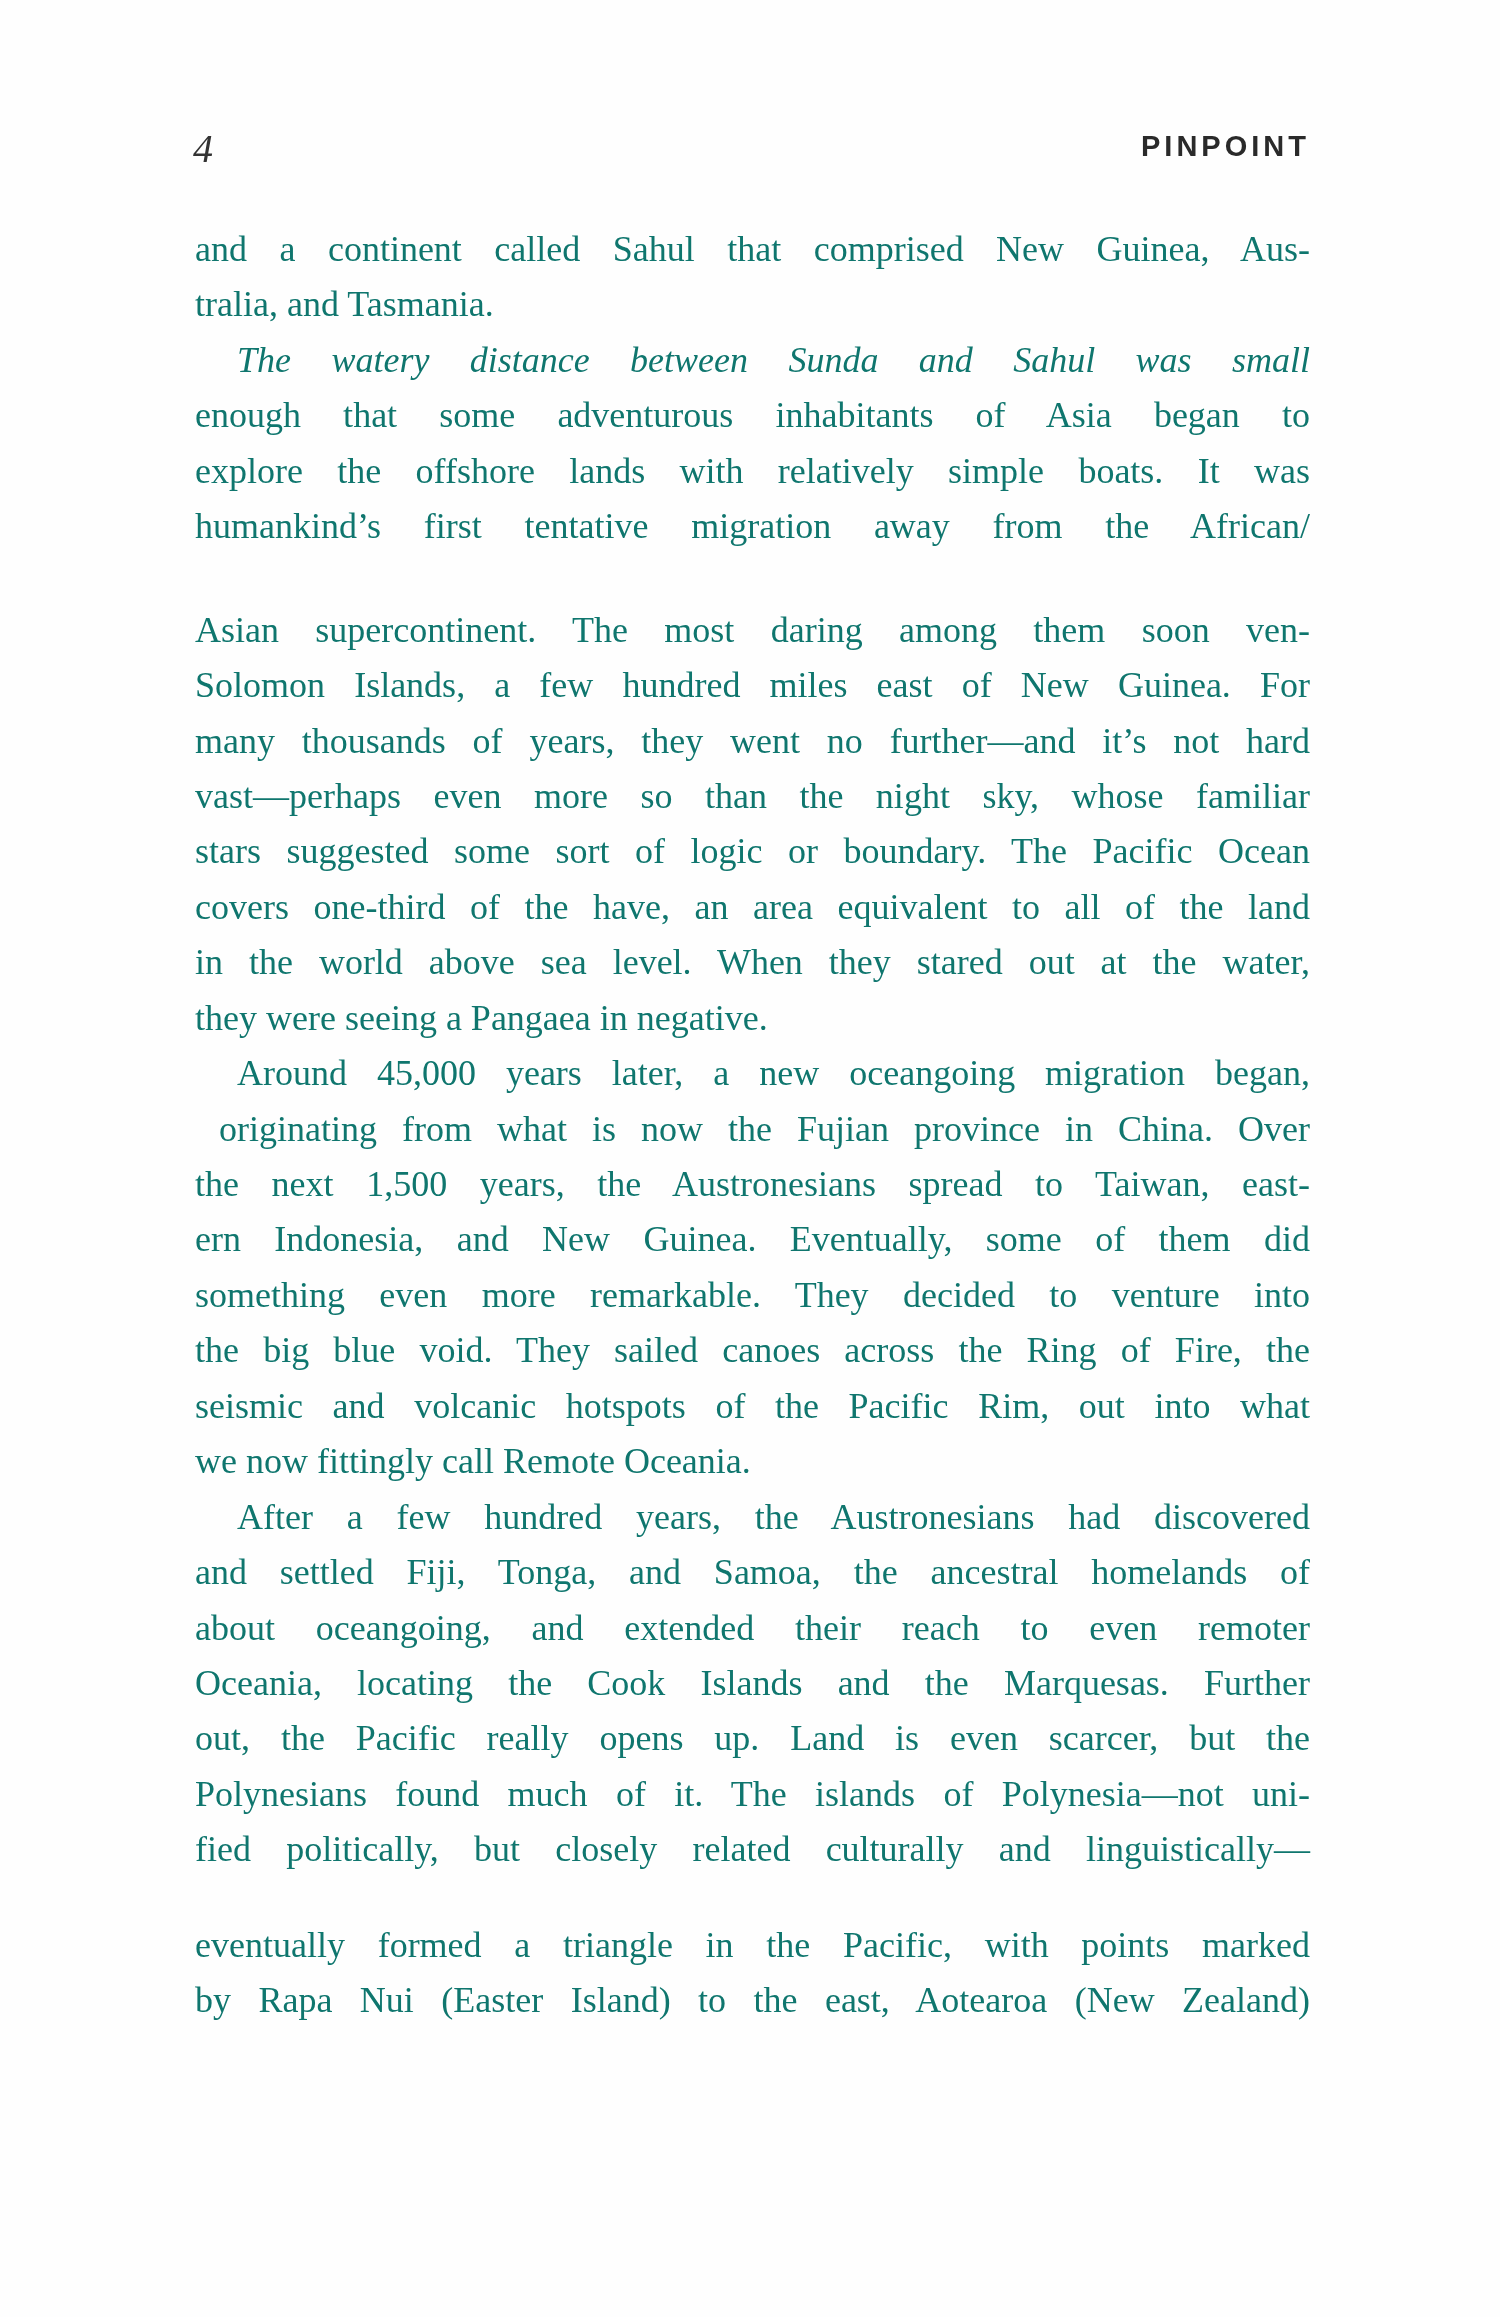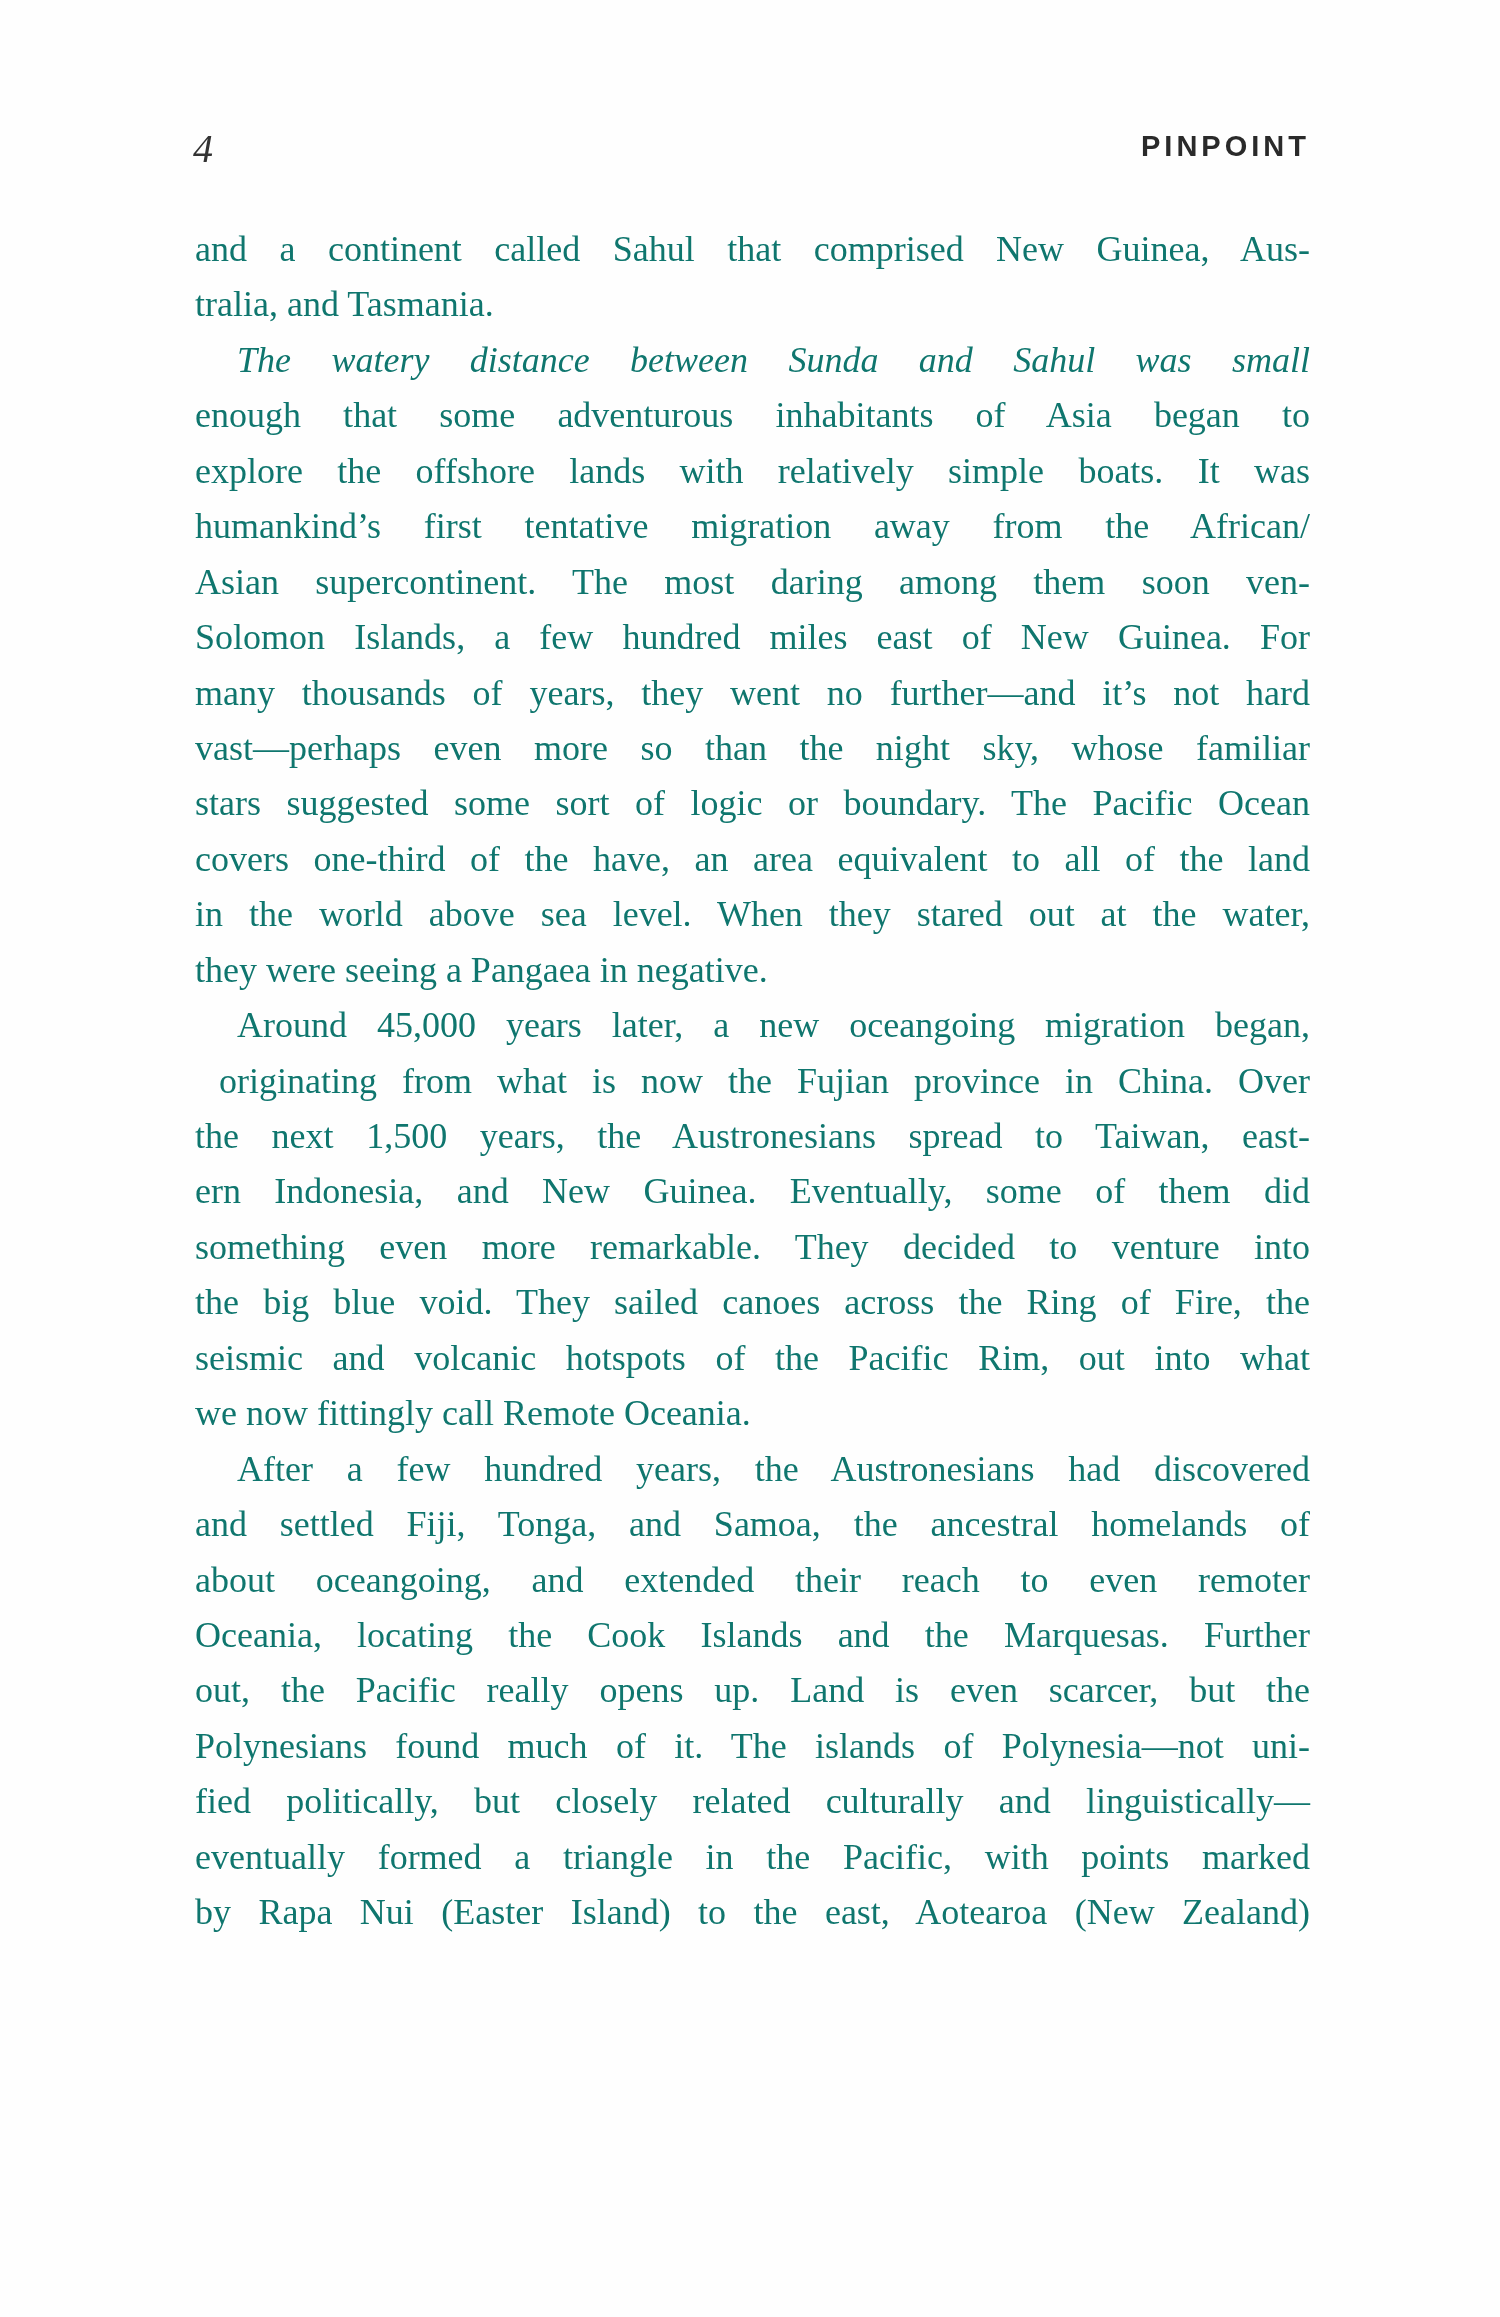--- a/index.html
+++ b/index.html
@@ -18,21 +18,21 @@
 <div class="page">
   <div class="folio">4</div>
   <div class="running-head">PINPOINT</div>
   <div class="body-text" id="body-text">
       <span class="line" style="display: block;">and a continent called Sahul that comprised New Guinea, Aus-</span>
       <span class="line last" style="display: block;">tralia, and Tasmania.</span>
       <span class="line indent" style="display: block; font-style: italic;">The watery distance between Sunda and Sahul was small</span>
       <span class="line" style="display: block;">enough that some adventurous inhabitants of Asia began to</span>
       <span class="line" style="display: block;">explore the offshore lands with relatively simple boats. It was</span>
       <span class="line" style="display: block;">humankind’s first tentative migration away from the African/</span>
-      <span class="line" style="display: block;">Asian supercontinent. The most daring among them soon ven-</span>
+      <span class="line" style="display: block; margin-top: 48px;">Asian supercontinent. The most daring among them soon ven-</span>
       <span class="line" style="display: block;">Solomon Islands, a few hundred miles east of New Guinea. For</span>
       <span class="line" style="display: block;">many thousands of years, they went no further—and it’s not hard</span>
       <span class="line" style="display: block;">vast—perhaps even more so than the night sky, whose familiar</span>
       <span class="line" style="display: block;">stars suggested some sort of logic or boundary. The Pacific Ocean</span>
       <span class="line" style="display: block;">covers one-third of the have, an area equivalent to all of the land</span>
       <span class="line" style="display: block;">in the world above sea level. When they stared out at the water,</span>
       <span class="line last" style="display: block;">they were seeing a Pangaea in negative.</span>
       <span class="line indent" style="display: block;">Around 45,000 years later, a new oceangoing migration began,</span>
       <span class="line" style="display: block; margin-left: 24px;">originating from what is now the Fujian province in China. Over</span>
       <span class="line" style="display: block;">the next 1,500 years, the Austronesians spread to Taiwan, east-</span>
@@ -41,16 +41,16 @@
       <span class="line" style="display: block;">the big blue void. They sailed canoes across the Ring of Fire, the</span>
       <span class="line" style="display: block;">seismic and volcanic hotspots of the Pacific Rim, out into what</span>
       <span class="line last" style="display: block;">we now fittingly call Remote Oceania.</span>
       <span class="line indent" style="display: block;">After a few hundred years, the Austronesians had discovered</span>
       <span class="line" style="display: block;">and settled Fiji, Tonga, and Samoa, the ancestral homelands of</span>
       <span class="line" style="display: block;">about oceangoing, and extended their reach to even remoter</span>
       <span class="line" style="display: block;">Oceania, locating the Cook Islands and the Marquesas. Further</span>
       <span class="line" style="display: block;">out, the Pacific really opens up. Land is even scarcer, but the</span>
       <span class="line" style="display: block;">Polynesians found much of it. The islands of Polynesia—not uni-</span>
       <span class="line" style="display: block;">fied politically, but closely related culturally and linguistically—</span>
-      <span class="line" style="display: block;">eventually formed a triangle in the Pacific, with points marked</span>
+      <span class="line" style="display: block; margin-top: 40px;">eventually formed a triangle in the Pacific, with points marked</span>
       <span class="line" style="display: block;">by Rapa Nui (Easter Island) to the east, Aotearoa (New Zealand)</span>
     </div>
 </div>
 
 </body></html>

